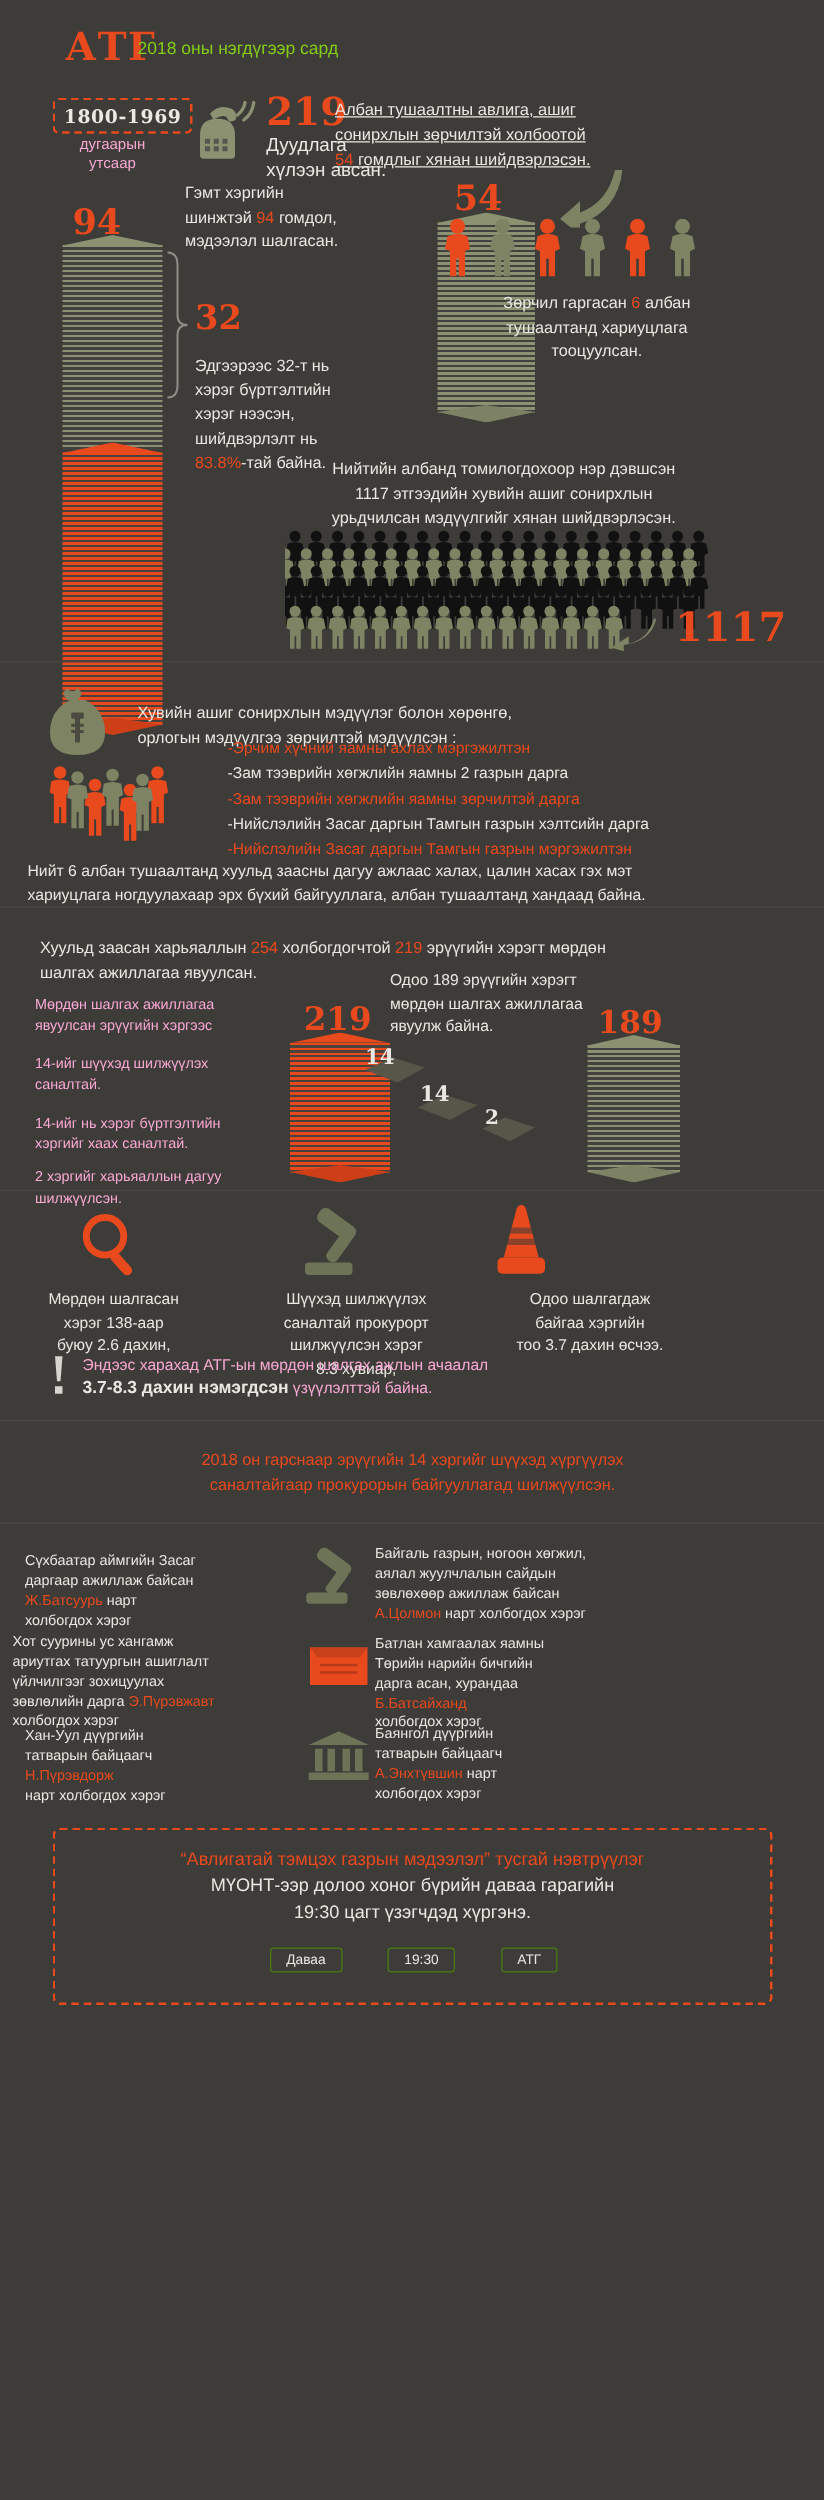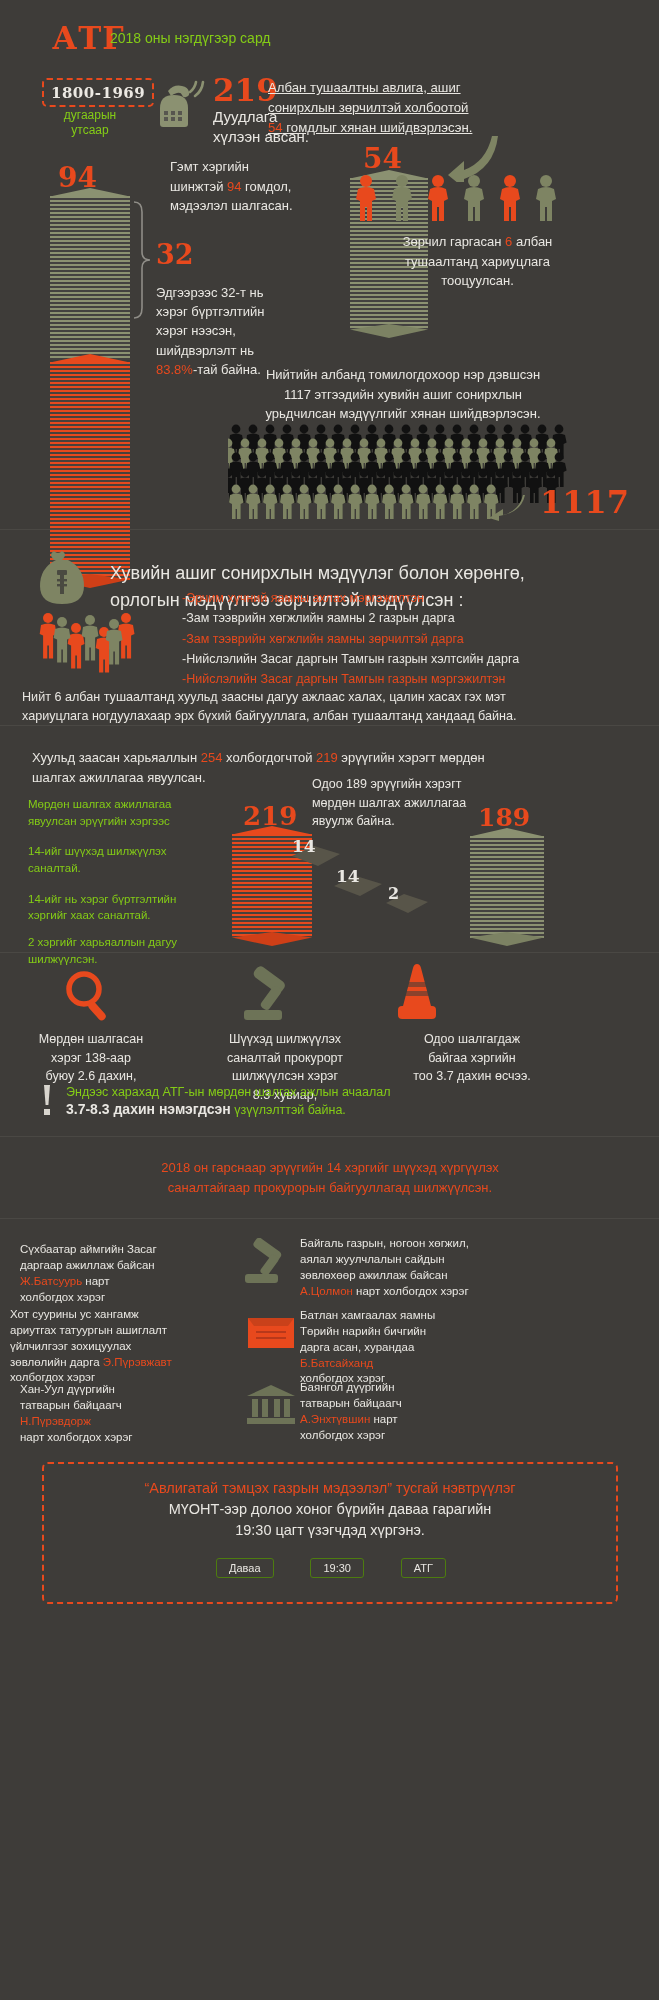--- a/index.html
+++ b/index.html
@@ -11,21 +11,21 @@
     color: #e9e7e2;
     position: relative;
     overflow: hidden;
   }
   .page { position: relative; width: 659px; height: 2000px; }
 
   .abs { position: absolute; }
   .t-sm { font-size: 11.5px; line-height: 1.45; }
   .orange { color: #e8491d; }
   .olive { color: #8b9171; }
-  .grey { color: #84cc16; }
+  .grey { color: #f9a8d4; }
   .ctr { text-align: center; }
   .rgt { text-align: left; }
 
   
   #logo {
     font-family: "DejaVu Serif", serif;
     font-weight: bold;
     font-size: 31px;
     color: #e8491d;
     letter-spacing: 1px;
@@ -165,21 +165,21 @@
   <div class="stack" style="left:50px; top:196px; width:80px; height:164px;">
     <div class="top"></div>
       <div class="body"></div>
   </div>
   <div class="stack orange-st" style="left:50px; top:362px; width:80px; height:218px;">
     <div class="top"></div>
       <div class="body"></div>
       <div class="bot"></div>
   </div>
 
-  <div class="abs" style="left:148px; top:157px; width:215px; font-size:13px; line-height:1.5;margin-left:22px;">
+  <div class="abs" style="left:148px; top:144px; width:215px; font-size:13px; line-height:1.5;">
     <div>Гэмт хэргийн</div>
     <div>
       <span>шинжтэй </span><span class="orange">94</span><span> гомдол,</span>
     </div>
     <div>мэдээлэл шалгасан.</div>
   </div>
 
   <svg class="abs" style="left:130px; top:200px;" width="22" height="120" viewBox="0 0 22 120">
     <path d="M4 2 q8 0 8 10 l0 40 q0 8 8 8 q-8 0-8 8 l0 40 q0 10-8 10" fill="none" stroke="#8f8d87" stroke-width="1.6"></path>
   </svg>
@@ -565,21 +565,21 @@
     <path d="M18 10 q-6-6 0-9 q4 4 8 0 q6 3 0 9 z" fill="#7e8463"></path>
     <path d="M20 10 q-16 8-16 26 q0 18 22 18 q22 0 22-18 q0-18-16-26 z" fill="#7e8463"></path>
     <g fill="#4a4a41">
       <rect x="21" y="20" width="10" height="5" rx="1"></rect>
       <rect x="24" y="24" width="4" height="20"></rect>
       <rect x="21" y="29" width="10" height="2.4"></rect>
       <rect x="21" y="34" width="10" height="2.4"></rect>
     </g>
   </svg>
 
-  <div class="abs" style="left:110px; top:560px; width:480px; font-size:18px; line-height:1.52;">
+  <div class="abs" style="left:110px; top:560px; width:480px; font-size:13px; line-height:1.52;">
     <div>Хувийн ашиг сонирхлын мэдүүлэг болон хөрөнгө,</div>
     <div>орлогын мэдүүлгээ зөрчилтэй мэдүүлсэн :</div>
   </div>
 
   <div class="abs" style="left:36px; top:610px; width:110px; height:70px;">
     <svg width="110" height="70" viewBox="0 0 110 70">
       <g fill="#e8491d">
         <circle cx="12" cy="8" r="5"></circle>
           <path d="M5 15 q7-3 14 0 l1.5 9 l-3.4 1.6 l0 23 l-4.2 0 l0-13 l-1.6 0 l0 13 l-4.2 0 l0-23 l-3.4-1.6 z"></path>
         <circle cx="40" cy="18" r="5"></circle>

